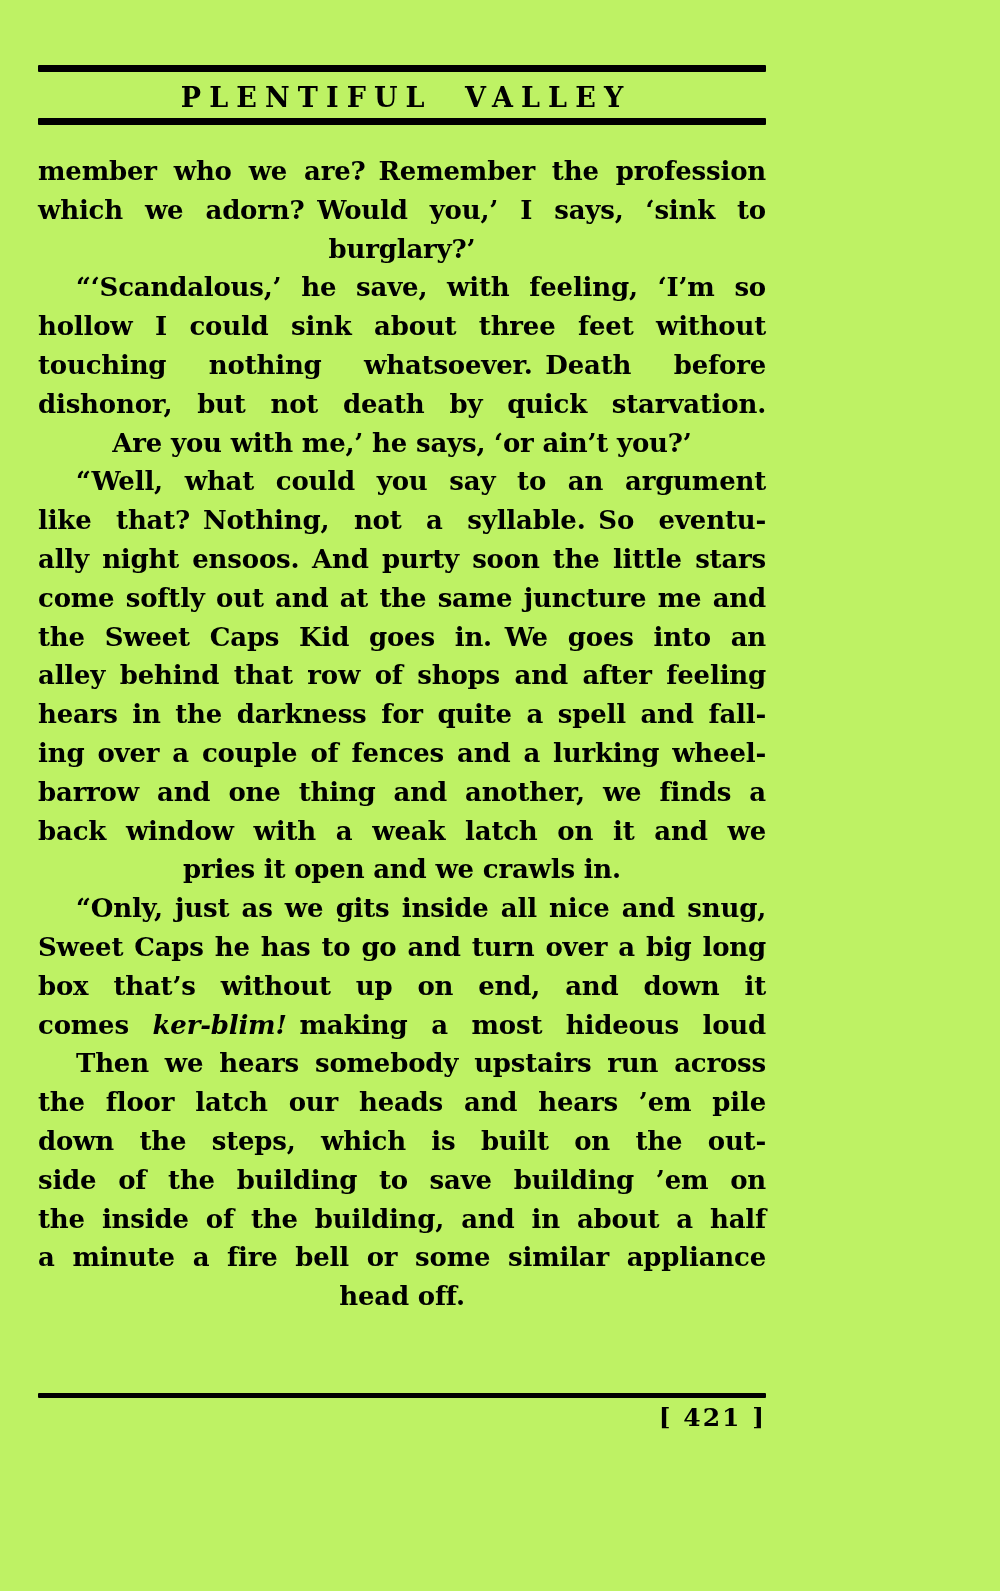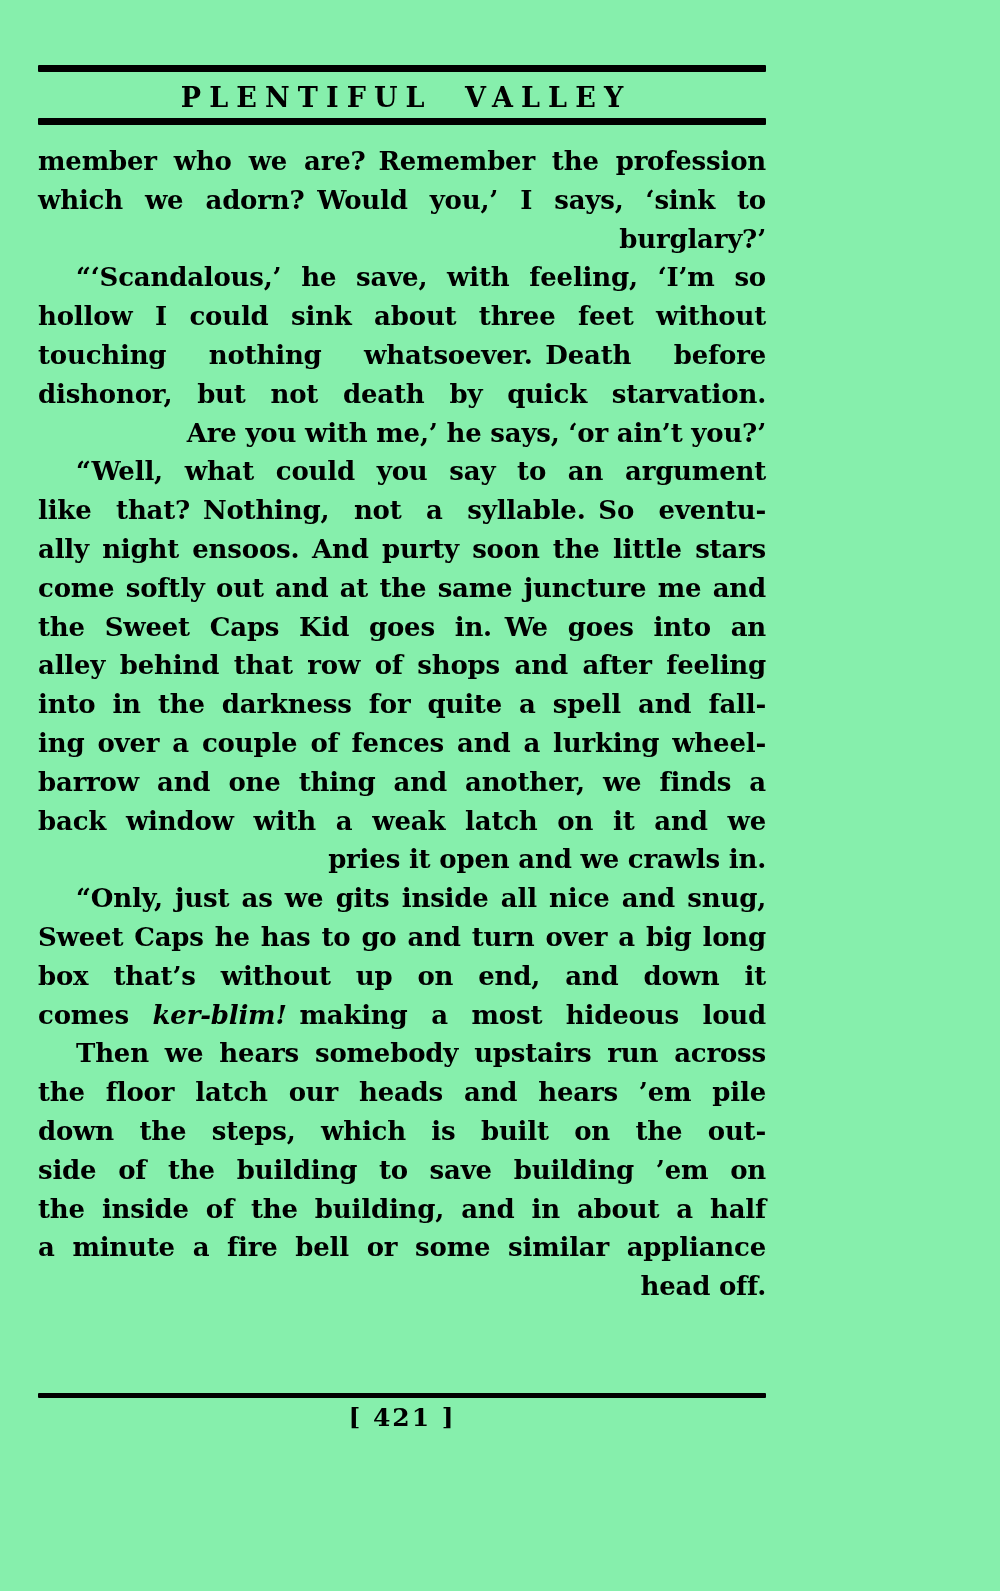--- a/index.html
+++ b/index.html
@@ -4,21 +4,21 @@
 <style>
   html, body {
     margin: 0;
     padding: 0;
     background: #ffffff;
   }
   .page {
     position: relative;
     width: 1000px;
     height: 1591px;
-    background: #86efac;
+    background: #bef264;
     color: #000000;
     font-family: "DejaVu Serif", "Liberation Serif", serif;
     overflow: hidden;
   }
   .rule {
     position: absolute;
     left: 38px;
     width: 728px;
     background: #000000;
     border-radius: 1px;
@@ -34,48 +34,48 @@
     text-align: center;
     font-size: 27px;
     font-weight: 700;
     letter-spacing: 0.30em;
     word-spacing: 0.55em;
     text-indent: 0.30em;
     white-space: nowrap;
   }
   .body-text {
     position: absolute;
-    top: 142px;
+    top: 152px;
     left: 38px;
     width: 728px;
     font-size: 26px;
     font-weight: 700;
     line-height: 38.8px;
     letter-spacing: -0.2px;
   }
   .line {
-    text-align: right;
+    text-align: center;
   }
   .line.just {
     text-align: justify;
     text-align-last: justify;
   }
   .line.indent {
     text-indent: 38px;
   }
   .em {
     font-style: italic;
     margin-top: 8px;
   }
   .page-number {
     position: absolute;
     top: 1403px;
     left: 38px;
     width: 728px;
-    text-align: center;
+    text-align: right;
     font-size: 25px;
     font-weight: 700;
     letter-spacing: 2px;
   }
 </style>
 </head>
 <body>
 
 <div class="page">
   <div class="rule rule-top"></div>
@@ -95,21 +95,21 @@
         <div class="line just">dishonor, but not death by quick starvation.</div>
         <div class="line">Are you with me,’ he says, ‘or ain’t you?’</div>
       </div>
       <div class="para">
         <div class="line just indent">“Well, what could you say to an argument</div>
         <div class="line just">like that? Nothing, not a syllable. So eventu-</div>
         <div class="line just">ally night ensoos. And purty soon the little stars</div>
         <div class="line just">come softly out and at the same juncture me and</div>
         <div class="line just">the Sweet Caps Kid goes in. We goes into an</div>
         <div class="line just">alley behind that row of shops and after feeling</div>
-        <div class="line just">into in the darkness for quite a spell and fall-</div>
+        <div class="line just">hears in the darkness for quite a spell and fall-</div>
         <div class="line just">ing over a couple of fences and a lurking wheel-</div>
         <div class="line just">barrow and one thing and another, we finds a</div>
         <div class="line just">back window with a weak latch on it and we</div>
         <div class="line">pries it open and we crawls in.</div>
       </div>
       <div class="para">
         <div class="line just indent">“Only, just as we gits inside all nice and snug,</div>
         <div class="line just">Sweet Caps he has to go and turn over a big long</div>
         <div class="line just">box that’s without up on end, and down it</div>
         <div class="line just"><span>comes </span><span class="em">ker-blim!</span><span> making a most hideous loud</span></div>

